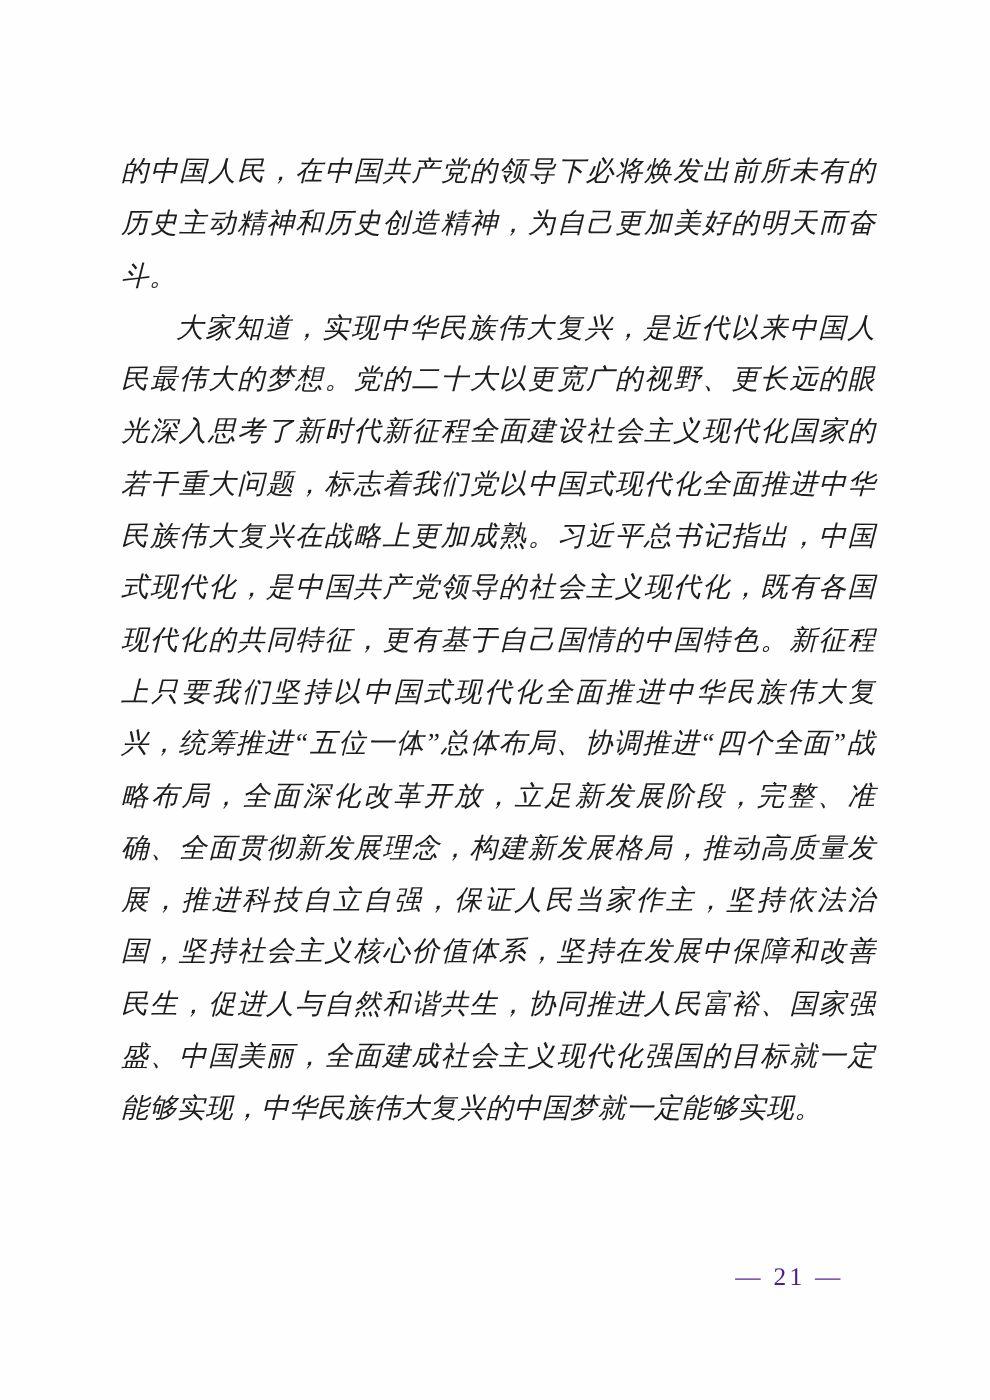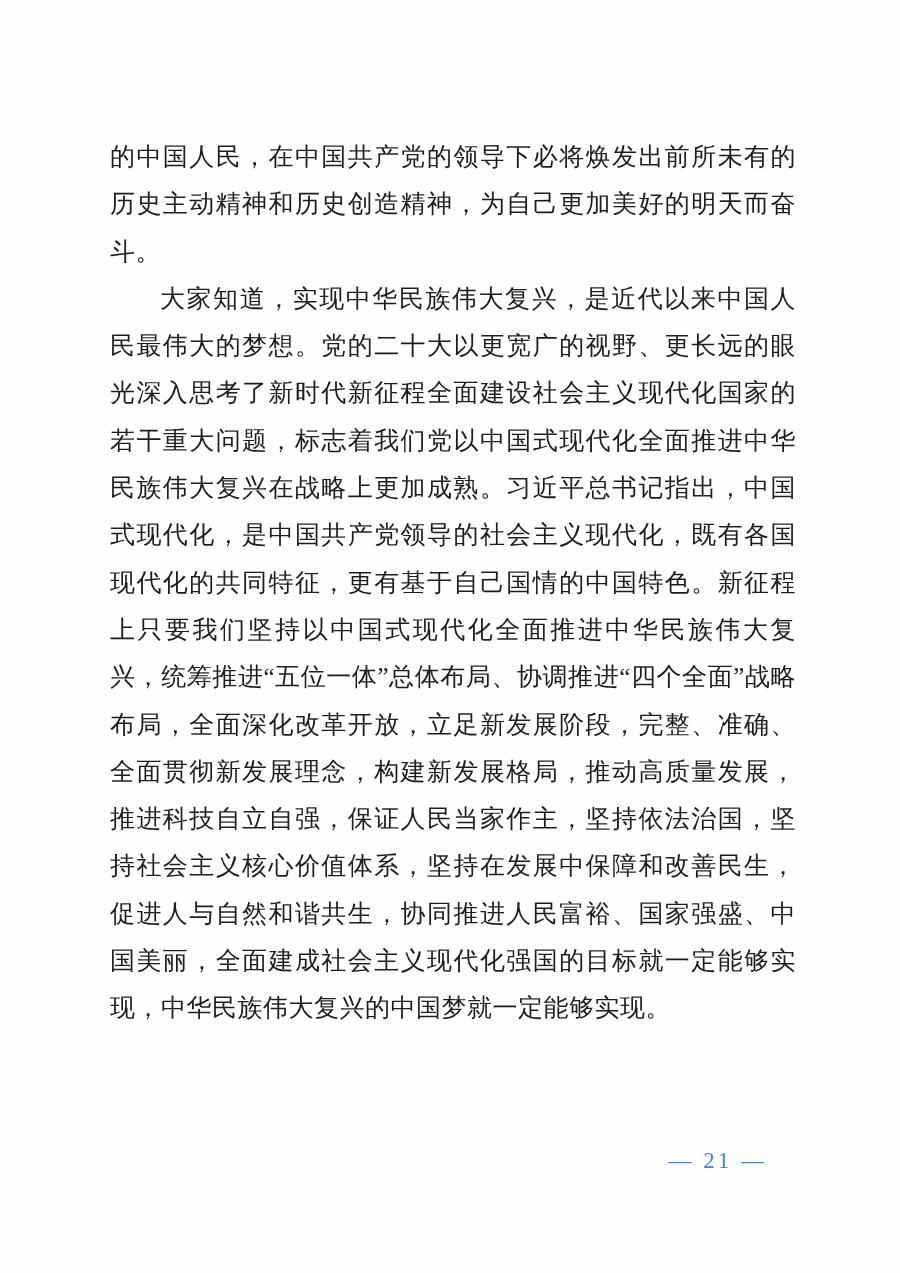--- a/index.html
+++ b/index.html
@@ -22,38 +22,39 @@
     width: 686px;
     color: #1d1d1d;
     font-size: 25px;
     line-height: 47.3px;
     text-align: justify;
     letter-spacing: 0.5px;
   }
   .content p {
     margin: 0;
     padding: 0;
+    font-style: italic;
   }
   .content p.indented {
     text-indent: 2em;
   }
   .run-bold {
     font-weight: 700;
     color: #111111;
   }
   .run-regular {
     font-weight: 400;
   }
   .page-number {
     position: absolute;
     top: 1146px;
     right: 133px;
     font-size: 23px;
     line-height: 30px;
-    color: #3b82f6;
+    color: #4c1d95;
     letter-spacing: 3px;
     font-family: "Liberation Serif", "DejaVu Serif", serif;
   }
 </style>
 </head>
 <body>
 
 <div class="page">
 
   <div class="content">

